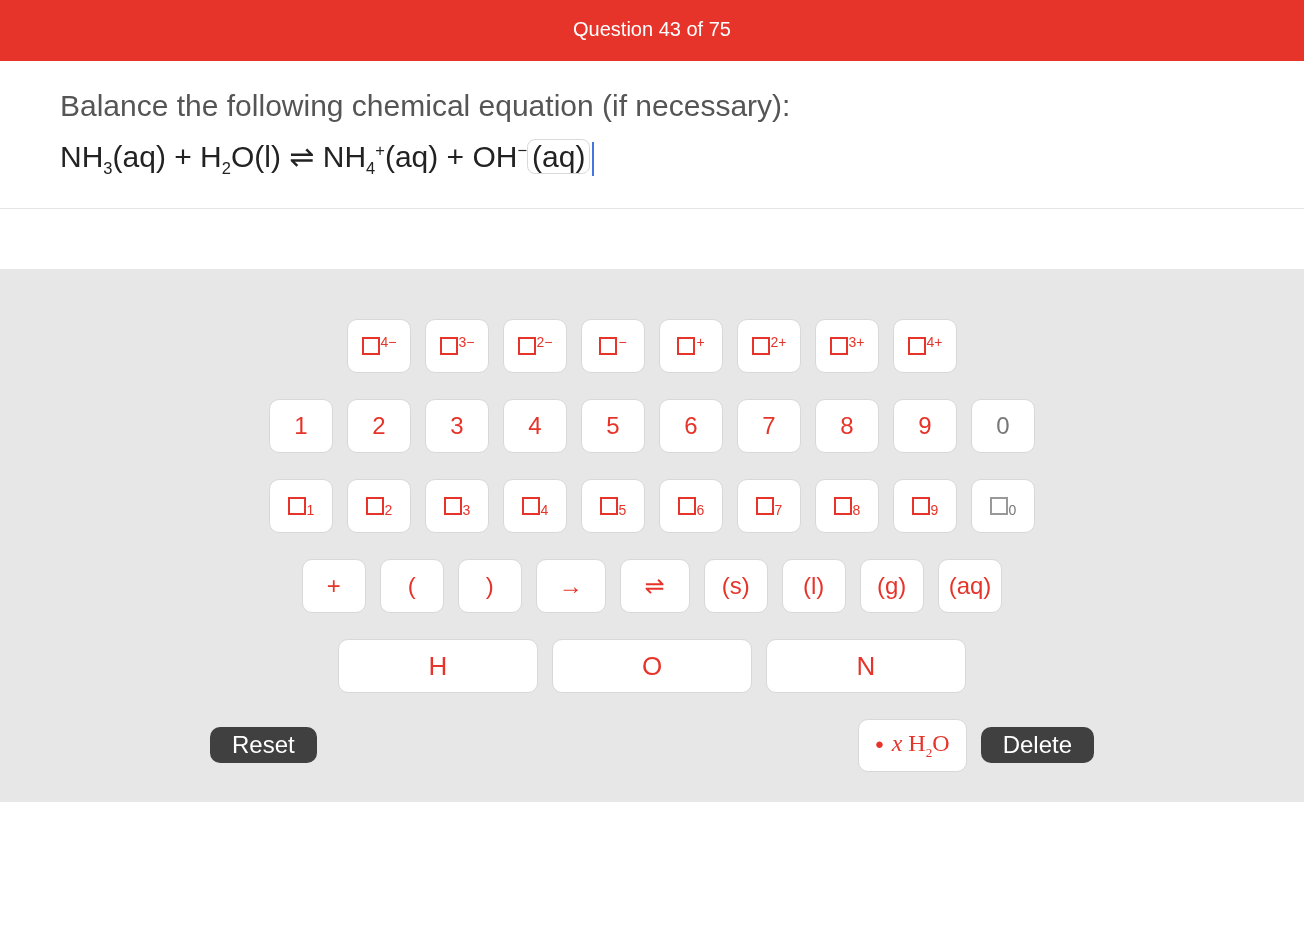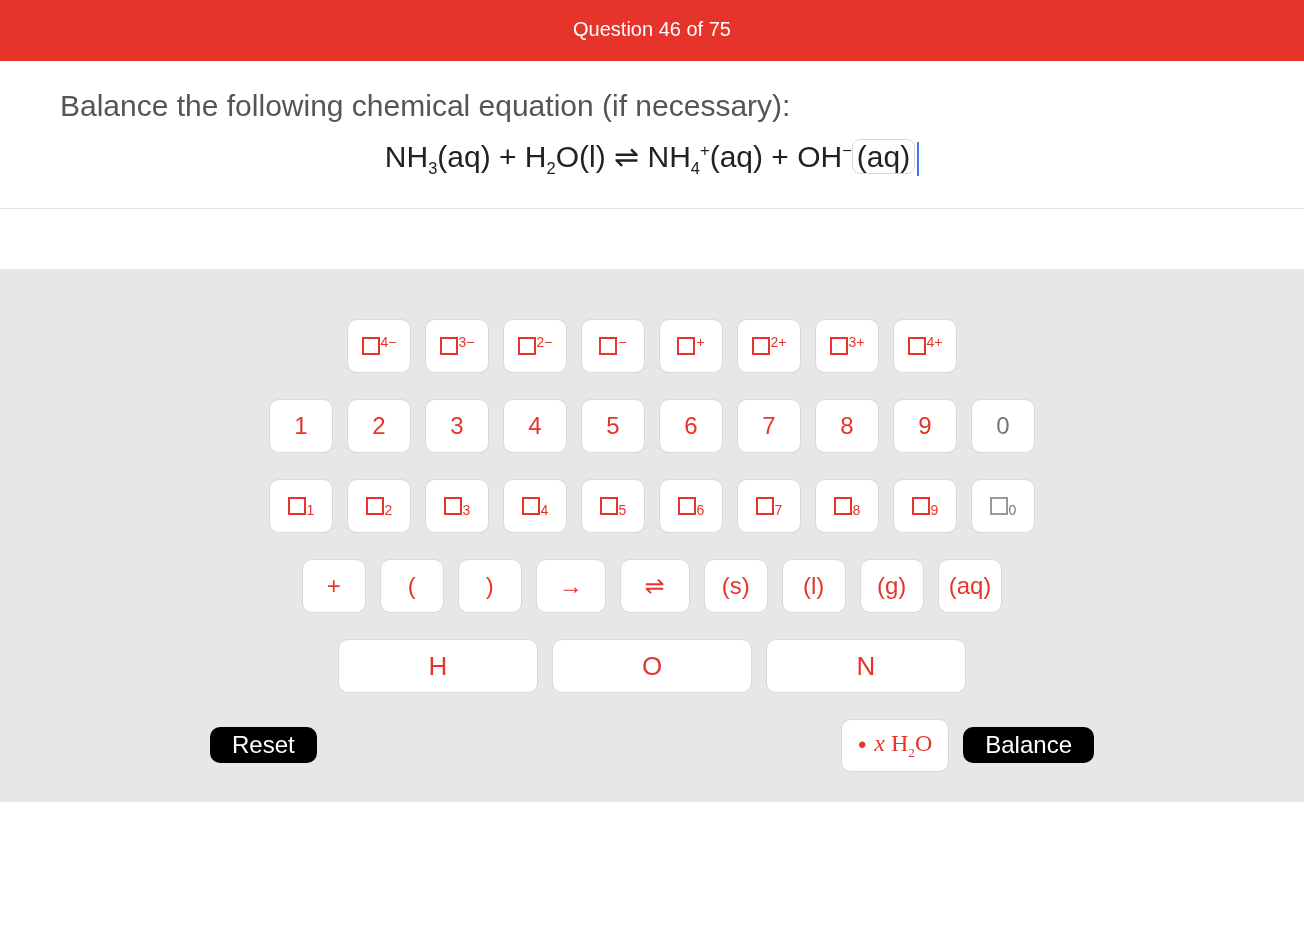--- a/index.html
+++ b/index.html
@@ -21,21 +21,20 @@
     border-bottom: 1px solid #e4e4e4;
   }
   .prompt {
     font-size: 30px;
     color: #555555;
     margin-bottom: 16px;
   }
   .equation {
     font-size: 30px;
     color: #222;
-    text-align: center;
     padding-bottom: 10px;
   }
   .equation sub { font-size: 0.55em; vertical-align: sub; }
   .equation sup { font-size: 0.55em; vertical-align: super; }
   .equation .aq-selected {
     border: 1px solid #d9d9d9;
     border-radius: 8px;
     padding: 0 4px;
   }
   .equation .cursor {
@@ -93,21 +92,21 @@
     height: 18px;
     border: 2.5px solid #e6342a;
     margin-right: 1px;
     vertical-align: middle;
   }
   .key .box.gray { border-color: #999; }
   .key .sup { font-size: 14px; vertical-align: super; position: relative; top: -4px; }
   .key .sub { font-size: 14px; vertical-align: sub; position: relative; bottom: -4px; }
 
   .btn-fill {
-    background: #000000;
+    background: #404040;
     color: #ffffff;
     border: none;
     border-radius: 10px;
     font-size: 24px;
     padding: 4px 22px;
     cursor: pointer;
   }
   .hydrate {
     background: #ffffff;
     border: 1px solid #d8d8d8;
@@ -122,21 +121,21 @@
   }
   .hydrate .bullet { color: #e6342a; }
   .hydrate .xh2o { font-style: italic; font-family: Liberation Serif, serif; }
   .hydrate sub { font-size: 0.55em; }
   .right-group { display:flex; gap:14px; align-items:center; }
 </style>
 </head>
 <body>
 
 <div class="header-bar">
-  <span>Question 46 of 75</span>
+  <span>Question 43 of 75</span>
 </div>
 
 <div class="question-area">
   <div class="prompt">Balance the following chemical equation (if necessary):</div>
   <div class="equation">
     NH<sub>3</sub>(aq) + H<sub>2</sub>O(l) ⇌ NH<sub>4</sub><sup>+</sup>(aq) + OH<sup>−</sup><span class="aq-selected">(aq)</span><span class="cursor"></span>
   </div>
 </div>
 
 <div class="keypad-wrapper">
@@ -251,18 +250,18 @@
       <div class="key element">N</div>
     </div>
 
     <div class="row bottom-row">
       <button class="btn-fill">Reset</button>
       <div class="right-group">
         <div class="hydrate">
           <span class="bullet">•</span>
           <span class="xh2o"><span>x</span> <span style="font-style:normal">H<sub>2</sub>O</span></span>
         </div>
-        <button class="btn-fill">Balance</button>
+        <button class="btn-fill">Delete</button>
       </div>
     </div>
 
   </div>
 </div>
 
 </body></html>

